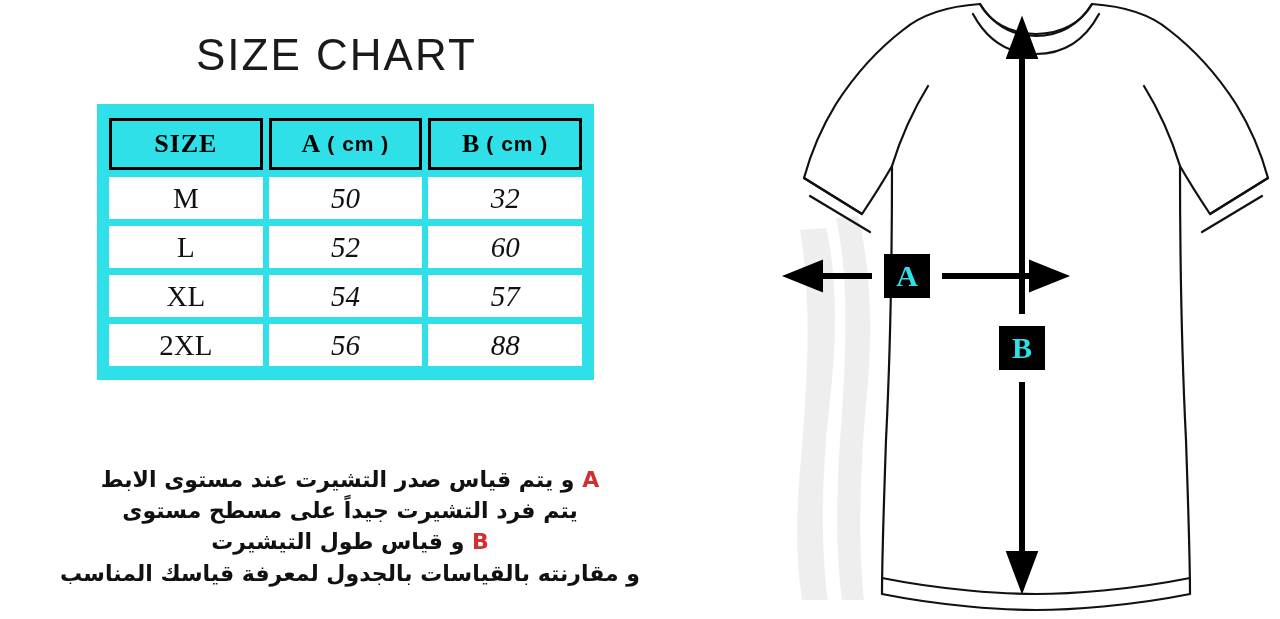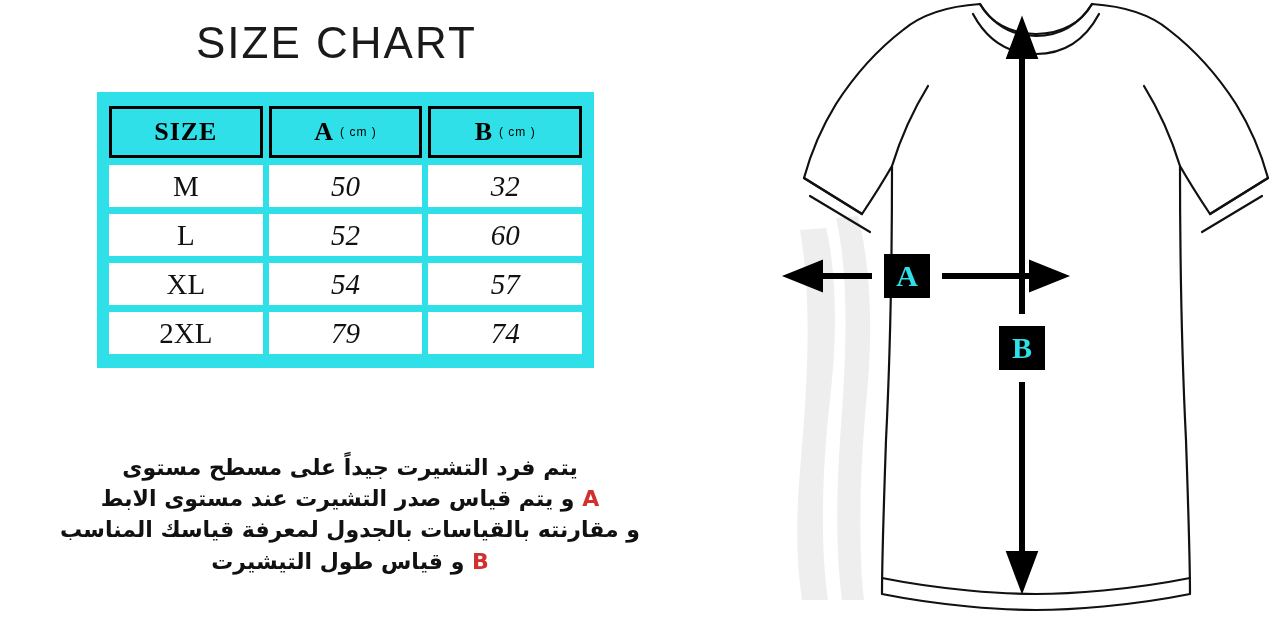--- a/index.html
+++ b/index.html
@@ -18,21 +18,21 @@
   .page {
     position: relative;
     width: 1280px;
     height: 619px;
   }
 
   
   .left-panel {
     position: absolute;
     left: 0;
-    top: 4px;
+    top: 16px;
     width: 650px;
     height: 586px;
   }
   .chart-title {
     position: absolute;
     left: 196px;
     top: 14px;
     font-family: "Liberation Sans", sans-serif;
     font-size: 44px;
     letter-spacing: 2px;
@@ -79,22 +79,22 @@
     display: flex;
     align-items: center;
     justify-content: center;
     font-family: "Liberation Serif", serif;
     font-weight: bold;
     font-size: 26px;
     color: #000;
     letter-spacing: 1px;
   }
   .head-box .unit {
-    font-weight: normal;
-    font-size: 12px;
+    font-weight: bold;
+    font-size: 21px;
     letter-spacing: 1px;
     margin-left: 6px;
     font-family: "Liberation Sans", sans-serif;
   }
   .col-size { width: 33%; }
   .col-a { width: 33%; }
   .col-b { width: 33%; }
 
   
   .notes {
@@ -177,38 +177,38 @@
           <td class="val">52</td>
           <td class="val">60</td>
         </tr>
         <tr>
           <td>XL</td>
           <td class="val">54</td>
           <td class="val">57</td>
         </tr>
         <tr>
           <td>2XL</td>
-          <td class="val">79</td>
-          <td class="val">74</td>
+          <td class="val">56</td>
+          <td class="val">88</td>
         </tr>
       </tbody>
         </table>
     </div>
 
     <div class="notes">
-      <div class="line">يتم فرد التشيرت جيداً على مسطح مستوى</div>
       <div class="line">
         <span class="mark-a">A</span>
         <span>و يتم قياس صدر التشيرت عند مستوى الابط</span>
       </div>
-      <div class="line">و مقارنته بالقياسات بالجدول لمعرفة قياسك المناسب</div>
+      <div class="line">يتم فرد التشيرت جيداً على مسطح مستوى</div>
       <div class="line">
         <span class="mark-b">B</span>
         <span>و قياس طول التيشيرت</span>
       </div>
+      <div class="line">و مقارنته بالقياسات بالجدول لمعرفة قياسك المناسب</div>
     </div>
   </div>
 
   <div class="right-panel">
     <svg width="630" height="619" viewBox="0 0 630 619">
 
       <g opacity="0.25" fill="#bfbfbf">
         <path d="M150 230 C 162 300, 158 380, 150 470 C 146 520, 146 560, 152 600 L 178 600 C 170 545, 172 470, 180 400 C 188 330, 186 270, 176 228 Z"></path>
         <path d="M186 218 C 200 280, 196 360, 190 440 C 186 500, 186 555, 192 600 L 214 600 C 208 548, 210 470, 216 405 C 224 330, 220 262, 208 216 Z"></path>
       </g>

